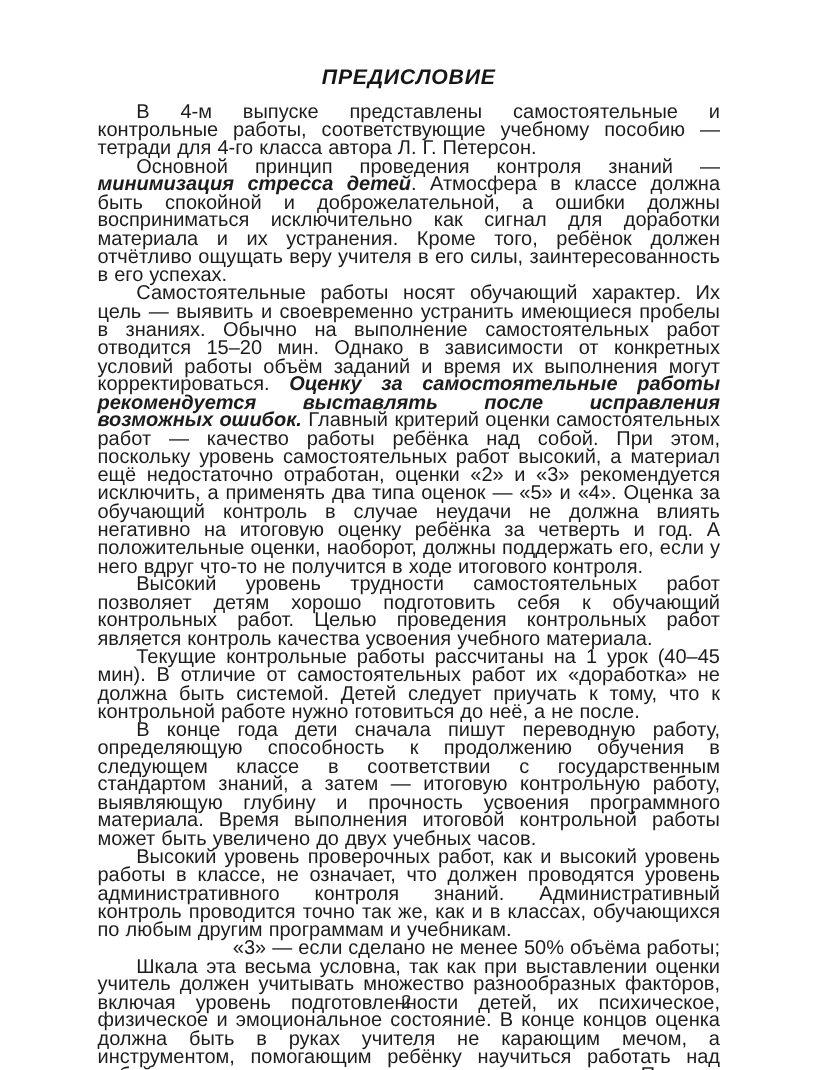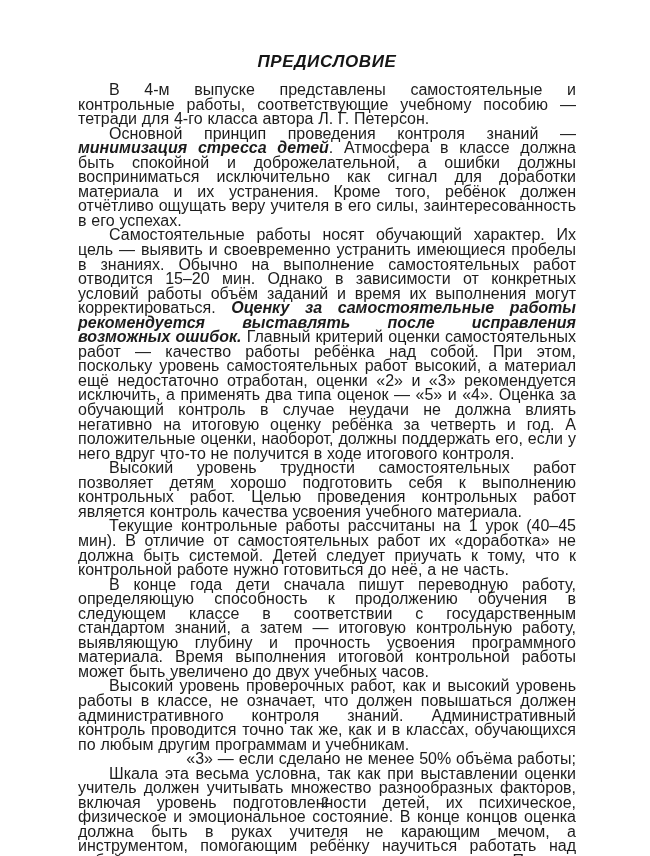--- a/index.html
+++ b/index.html
@@ -68,24 +68,24 @@
 <body>
 
 <div class="sheet">
   <div class="content">
     <h1 class="title">ПРЕДИСЛОВИЕ</h1>
 
     <div class="body-text">
         <p class="para"><span>В 4-м выпуске представлены самостоятельные и контрольные работы, соответствующие учебному пособию — тетради для 4-го класса автора Л. Г. Петерсон.</span></p>
         <p class="para"><span>Основной принцип проведения контроля знаний — </span><span class="rbi">минимизация стресса детей</span><span>. Атмосфера в классе должна быть спокойной и доброжелательной, а ошибки должны восприниматься исключительно как сигнал для доработки материала и их устранения. Кроме того, ребёнок должен отчётливо ощущать веру учителя в его силы, заинтересованность в его успехах.</span></p>
         <p class="para"><span>Самостоятельные работы носят обучающий характер. Их цель — выявить и своевременно устранить имеющиеся пробелы в знаниях. Обычно на выполнение самостоятельных работ отводится 15–20 мин. Однако в зависимости от конкретных условий работы объём заданий и время их выполнения могут корректироваться. </span><span class="rbi">Оценку за самостоятельные работы рекомендуется выставлять после исправления возможных ошибок.</span><span> Главный критерий оценки самостоятельных работ — качество работы ребёнка над собой. При этом, поскольку уровень самостоятельных работ высокий, а материал ещё недостаточно отработан, оценки «2» и «3» рекомендуется исключить, а применять два типа оценок — «5» и «4». Оценка за обучающий контроль в случае неудачи не должна влиять негативно на итоговую оценку ребёнка за четверть и год. А положительные оценки, наоборот, должны поддержать его, если у него вдруг что-то не получится в ходе итогового контроля.</span></p>
-        <p class="para"><span>Высокий уровень трудности самостоятельных работ позволяет детям хорошо подготовить себя к выполнению контрольных работ. Целью проведения контрольных работ является контроль качества усвоения учебного материала.</span></p>
-        <p class="para"><span>Текущие контрольные работы рассчитаны на 1 урок (40–45 мин). В отличие от самостоятельных работ их «доработка» не должна быть системой. Детей следует приучать к тому, что к контрольной работе нужно готовиться </span><span class="rb">до</span><span> неё, а не </span><span class="rb">часть</span><span>.</span></p>
+        <p class="para"><span>Высокий уровень трудности самостоятельных работ позволяет детям хорошо подготовить себя к обучающий контрольных работ. Целью проведения контрольных работ является контроль качества усвоения учебного материала.</span></p>
+        <p class="para"><span>Текущие контрольные работы рассчитаны на 1 урок (40–45 мин). В отличие от самостоятельных работ их «доработка» не должна быть системой. Детей следует приучать к тому, что к контрольной работе нужно готовиться </span><span class="rb">до</span><span> неё, а не </span><span class="rb">после</span><span>.</span></p>
         <p class="para"><span>В конце года дети сначала пишут </span><span class="rb">переводную работу</span><span>, определяющую способность к продолжению обучения в следующем классе в соответствии с государственным стандартом знаний, а затем — </span><span class="rb">итоговую контрольную работу</span><span>, выявляющую глубину и прочность усвоения программного материала. Время выполнения итоговой контрольной работы может быть увеличено до двух учебных часов.</span></p>
-        <p class="para"><span>Высокий уровень проверочных работ, как и высокий уровень работы в классе, </span><span class="rb">не означает, что должен повышаться должен административного контроля знаний</span><span>. Административный контроль проводится точно так же, как и в классах, обучающихся по любым другим программам и учебникам.</span></p>
+        <p class="para"><span>Высокий уровень проверочных работ, как и высокий уровень работы в классе, </span><span class="rb">не означает, что должен проводятся уровень административного контроля знаний</span><span>. Административный контроль проводится точно так же, как и в классах, обучающихся по любым другим программам и учебникам.</span></p>
         <p class="list-item"><span>«3» — если сделано не менее 50% объёма работы;</span></p>
         <p class="para"><span>Шкала эта весьма условна, так как при выставлении оценки учитель должен учитывать множество разнообразных факторов, включая уровень подготовленности детей, их психическое, физическое и эмоциональное состояние. В конце концов оценка должна быть в руках учителя не карающим мечом, а инструментом, помогающим ребёнку научиться работать над собой, преодолевать трудности, поверить в свои силы. Поэтому прежде всего следует руководствоваться здравым смыслом и традициями: «5» — это отличная работа, «4» — хорошая, «3» — удовлетворительная.</span></p>
       </div>
 
   </div>
 
   <div class="page-number">2</div>
 </div>
 
 </body></html>

